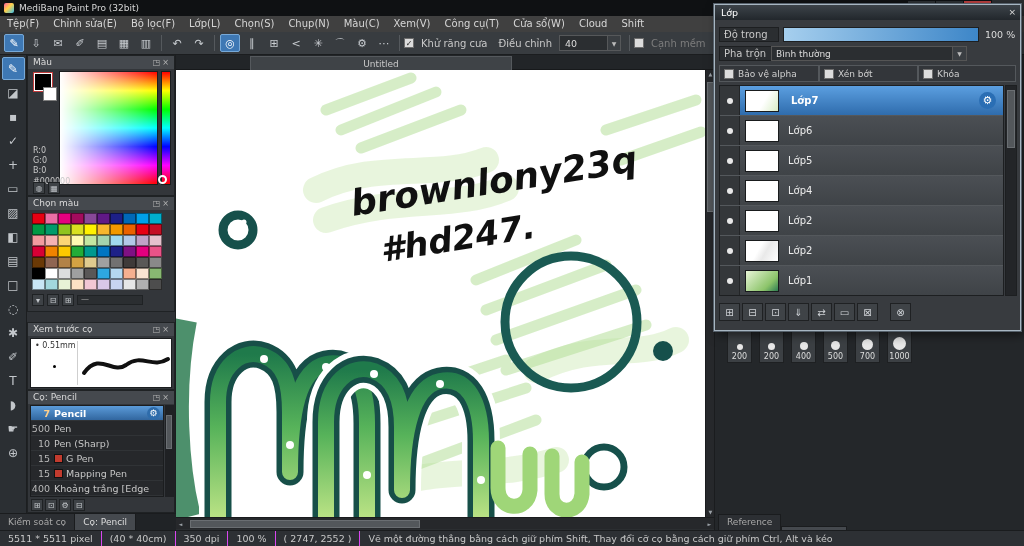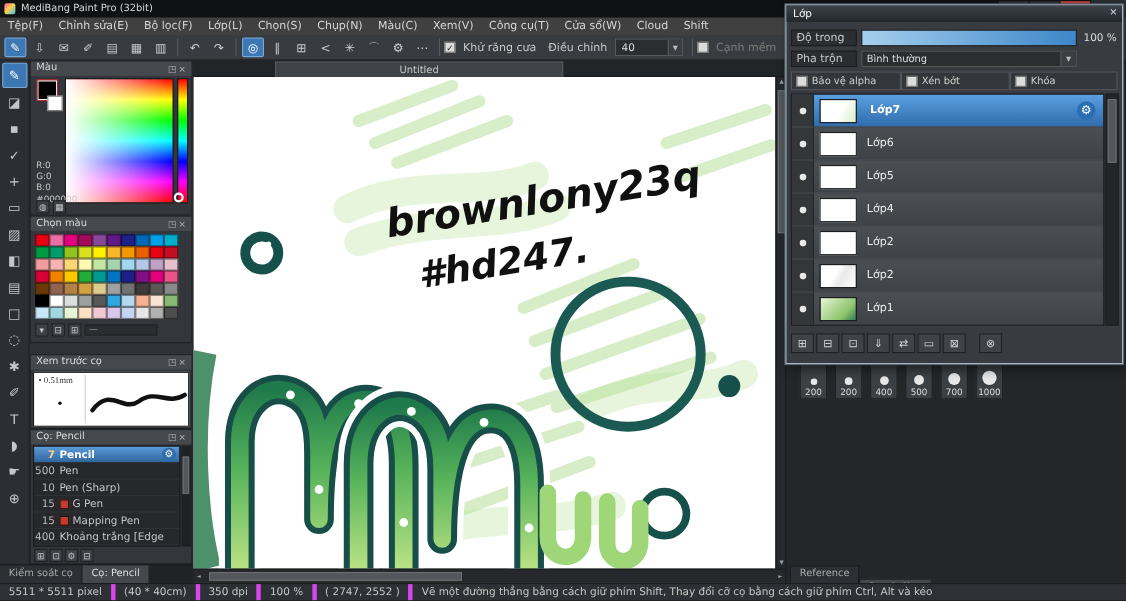--- a/index.html
+++ b/index.html
@@ -75,21 +75,21 @@
   #panel-palette{top:196px;height:116px;}
   .pal-grid{position:absolute;left:4px;top:16px;width:132px;display:grid;
             grid-template-columns:repeat(10,13px);grid-auto-rows:11px;}
   .pal-swatch{border:1px solid rgba(0,0,0,.45);}
   .pal-footer{position:absolute;left:4px;top:97px;display:flex;gap:3px;align-items:center;}
   .pal-line{width:66px;height:10px;border:1px solid #1f2224;background:#2b2e31;color:#999;
             font-size:8px;line-height:8px;padding-left:3px;}
 
   
   #panel-preview{top:322px;height:68px;}
-  .preview-body{position:absolute;left:2px;top:15px;width:142px;height:50px;background:#fff;border:1px solid #1b1d1f;font-family:Liberation Serif, serif;}
+  .preview-body{position:absolute;left:2px;top:15px;width:142px;height:50px;background:#fff;border:1px solid #1b1d1f;}
   .preview-size{position:absolute;left:4px;top:2px;font-size:8px;color:#333;}
   .preview-dot{position:absolute;left:22px;top:26px;width:3px;height:3px;border-radius:50%;background:#000;}
   .preview-div{position:absolute;left:46px;top:2px;width:1px;height:44px;background:#cfcfcf;}
 
   
   #panel-brush{top:390px;height:123px;}
   .brush-list{position:absolute;left:2px;top:14px;width:134px;height:92px;background:#26282b;border:1px solid #1b1d1f;overflow:hidden;}
   .brush-row{height:15px;display:flex;align-items:center;font-size:9.5px;color:#c6c6c6;border-bottom:1px solid #303336;}
   .brush-row.selected{background:linear-gradient(#5b9bd9,#31669f);color:#fff;font-weight:bold;}
   .brush-size{width:23px;text-align:right;padding-right:4px;color:#b9b9b9;flex:none;}
@@ -135,21 +135,21 @@
   
   .layer-win{position:absolute;left:714px;top:4px;width:307px;height:327px;background:#383b3f;
              border:1px solid #a7b6c2;box-shadow:0 0 0 1px #55606a,3px 4px 10px rgba(0,0,0,.55);z-index:20;}
   .lw-title{height:15px;background:linear-gradient(#3c4349,#22272c);color:#fff;font-size:9.5px;line-height:15px;padding-left:6px;position:relative;}
   .lw-close{position:absolute;right:4px;top:0;font-size:9px;color:#ddd;}
   .lw-label{position:absolute;left:4px;width:60px;height:15px;background:#2b2e31;border:1px solid #1d1f21;
             color:#c8c8c8;font-size:10px;line-height:13px;padding-left:4px;}
   .lw-slider{position:absolute;left:68px;width:196px;height:15px;background:#2b2e31;border:1px solid #1d1f21;}
   .lw-fill{height:100%;background:linear-gradient(to right,#a6cfee,#3d86c8);}
   .lw-val{position:absolute;left:270px;font-size:9.5px;color:#dcdcdc;line-height:15px;}
-  .lw-dd{position:absolute;left:68px;width:196px;height:15px;background:#2b2e31;border:1px solid #555;display:flex;align-items:center;font-size:9px;color:#ddd;}
+  .lw-dd{position:absolute;left:56px;width:196px;height:15px;background:#2b2e31;border:1px solid #555;display:flex;align-items:center;font-size:9px;color:#ddd;}
   .lw-dd .dd-val{flex:1;padding-left:4px;}
   .lw-dd .dd-arrow{width:14px;height:100%;border-left:1px solid #555;display:flex;align-items:center;justify-content:center;font-size:6px;color:#bbb;background:#3a3e42;}
   .lw-check{position:absolute;height:17px;border:1px solid #54585c;background:#33363a;display:flex;align-items:center;font-size:9px;color:#cfcfcf;padding-left:4px;}
   .lw-check .cb{margin-right:4px;flex:none;}
   .lw-list{position:absolute;left:4px;top:80px;width:285px;height:211px;background:#2a2d30;border:1px solid #1d1f21;overflow:hidden;}
   .layer-row{height:30px;border-bottom:1px solid #54585c;display:flex;align-items:center;background:linear-gradient(#4b4f54,#3f4347);}
   .layer-row.selected{background:linear-gradient(#5b9fe0,#2f6cad);}
   .eye-cell{width:20px;height:100%;background:#34373a;border-right:1px solid #232527;display:flex;align-items:center;justify-content:center;flex:none;}
   .eye-dot{width:6px;height:6px;border-radius:50%;background:#e8e8e8;}
   .thumb{width:34px;height:22px;background:#fff;border:1px solid #191b1d;margin-left:5px;flex:none;}
@@ -163,21 +163,21 @@
   .lw-scroll{position:absolute;left:290px;top:80px;width:12px;height:211px;background:#232528;border:1px solid #1d1f21;}
   .lw-scroll .sb-thumb{left:1px;width:8px;top:4px;height:58px;}
   .lw-bottom{position:absolute;left:4px;top:296px;right:4px;height:22px;display:flex;align-items:center;}
   .lw-btn{width:21px;height:18px;border:1px solid #1f2123;background:#3f4347;color:#cfd3d7;font-size:10px;
           display:flex;align-items:center;justify-content:center;margin-right:2px;}
   .lw-btn.trash{margin-left:10px;}
 
   
   .statusbar{position:absolute;left:0;top:530px;width:1024px;height:16px;background:#2d3034;
              border-top:1px solid #1a1c1e;display:flex;font-size:9.5px;color:#c8c8c8;line-height:15px;}
-  .seg{padding:0 8px;border-right:4px solid #d946ef;white-space:nowrap;}
+  .seg{padding:0 8px;border-right:1px solid #d946ef;white-space:nowrap;}
   .seg.last{border-right:none;}
 </style>
 </head>
 <body>
 
 <div id="app">
 
   <div class="titlebar">
     <span class="app-icon"></span>
     <span class="title">MediBang Paint Pro (32bit)</span>

